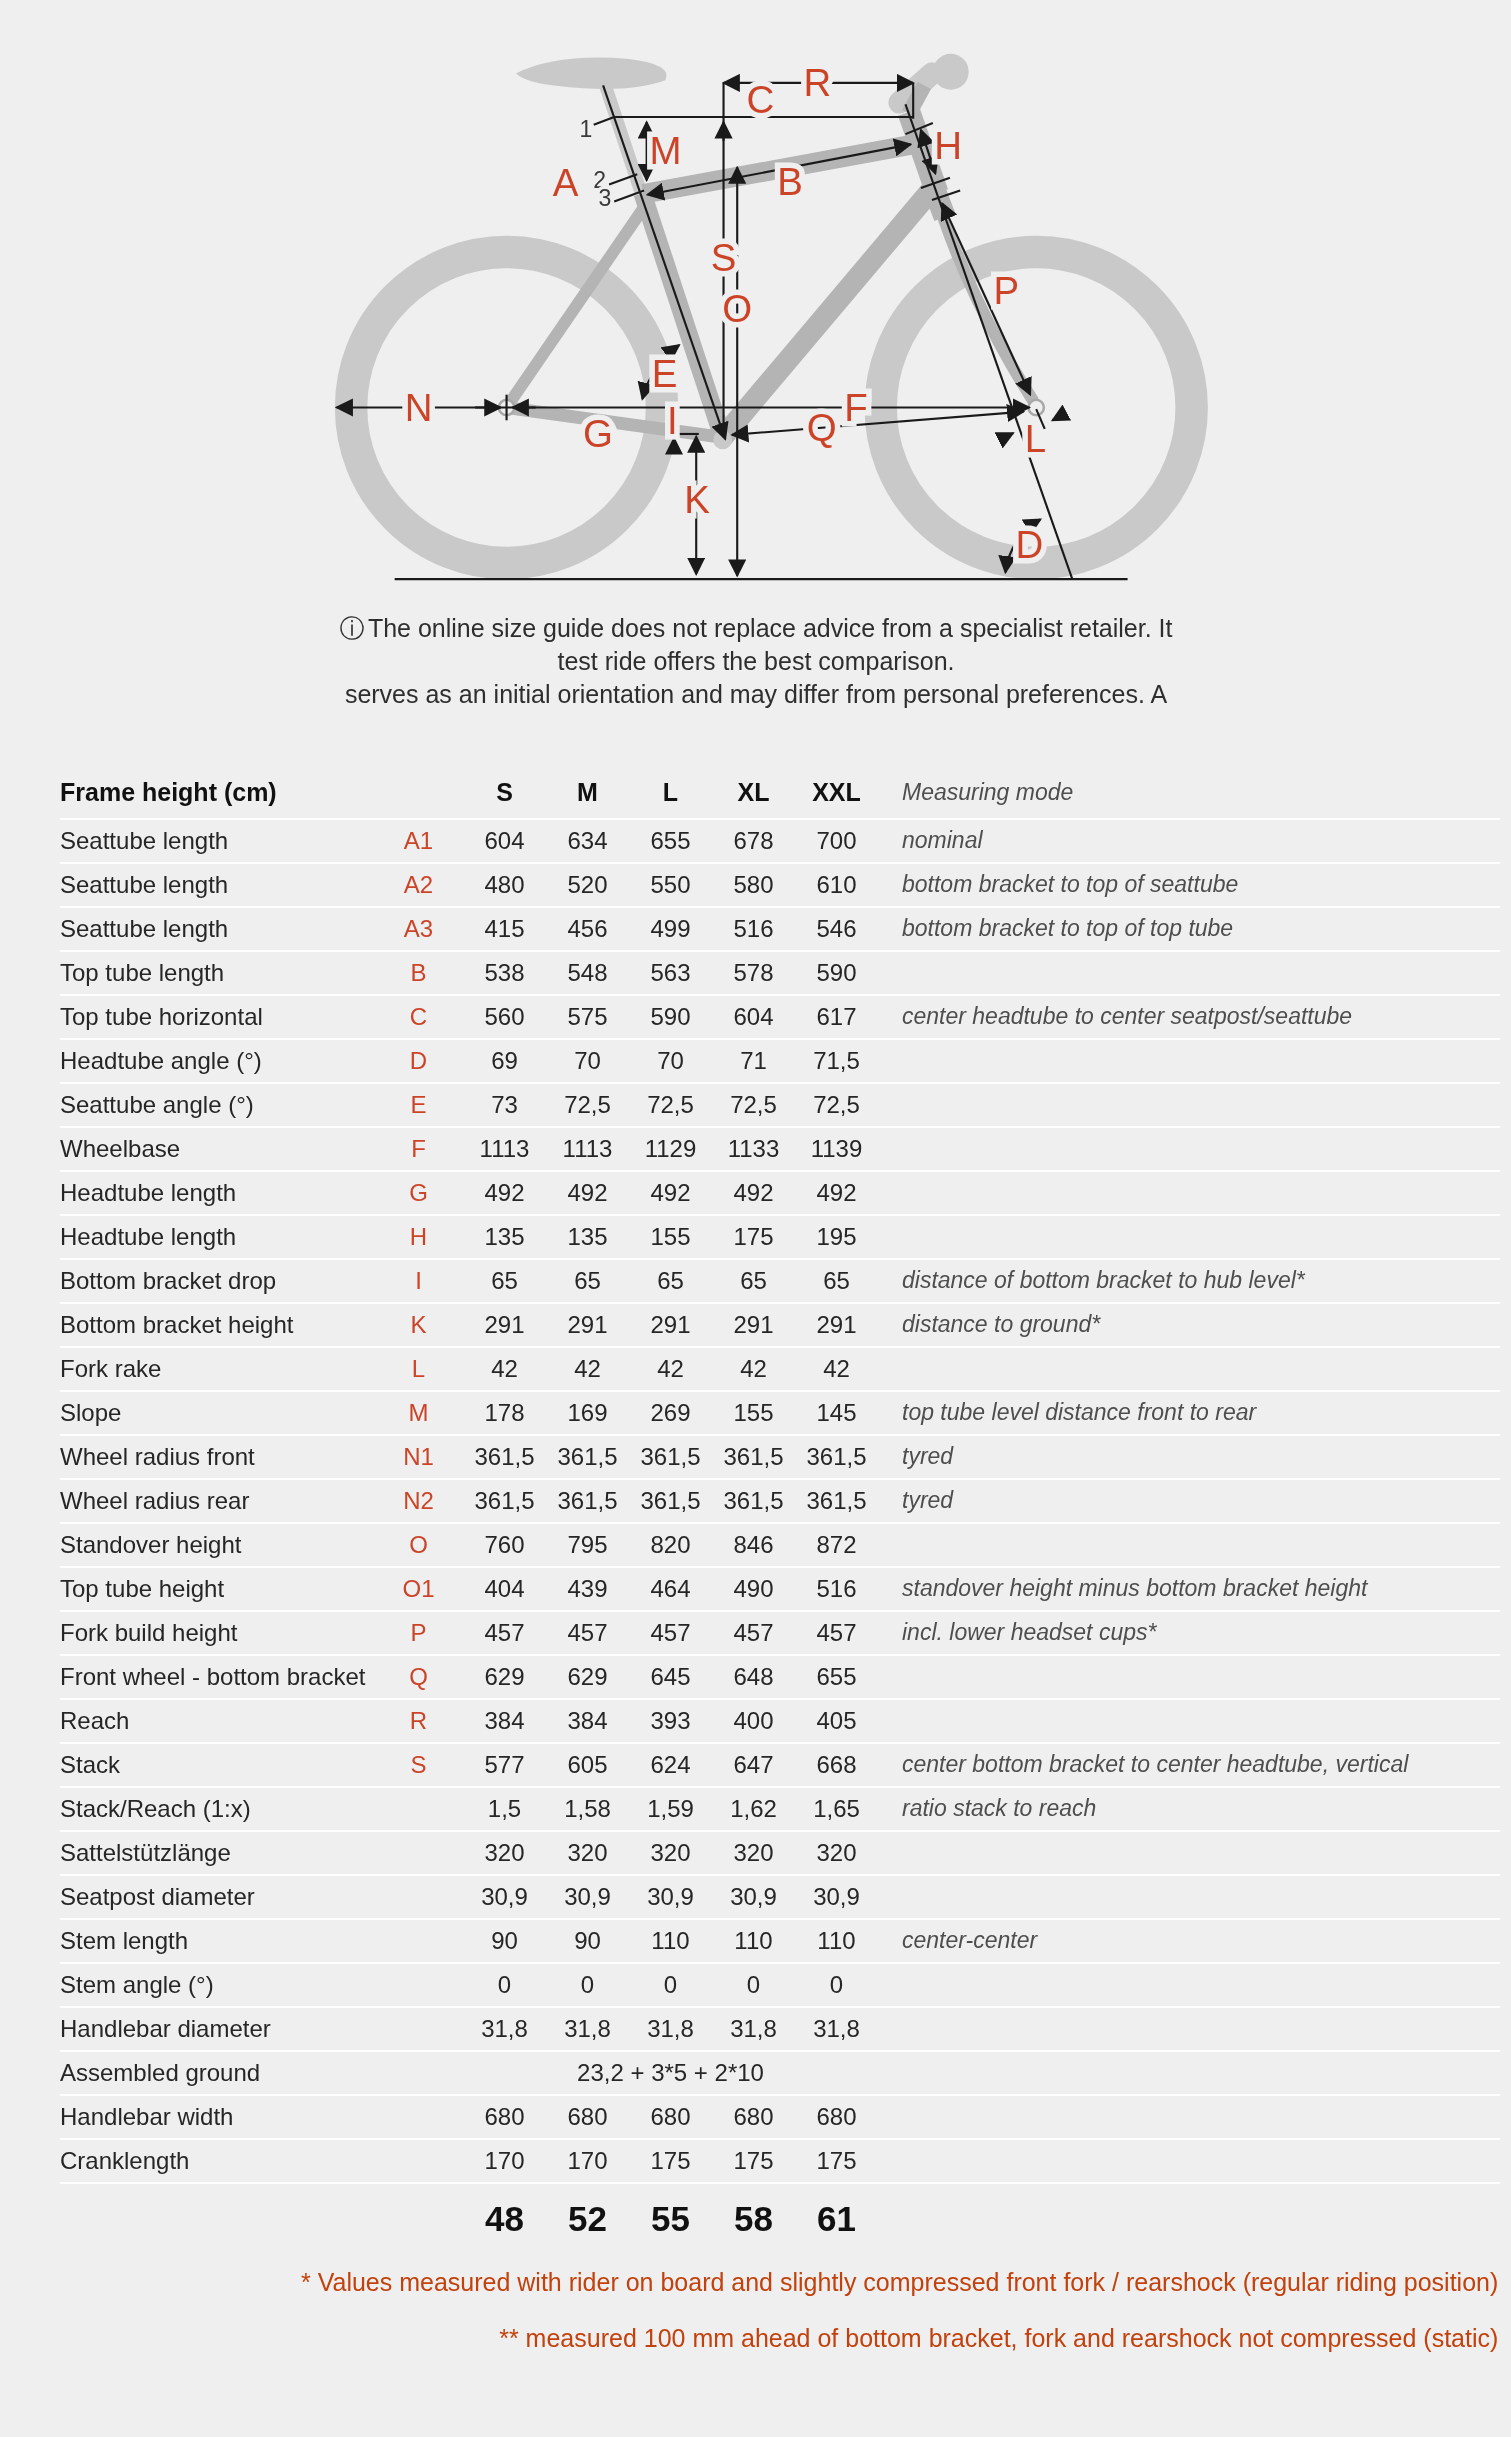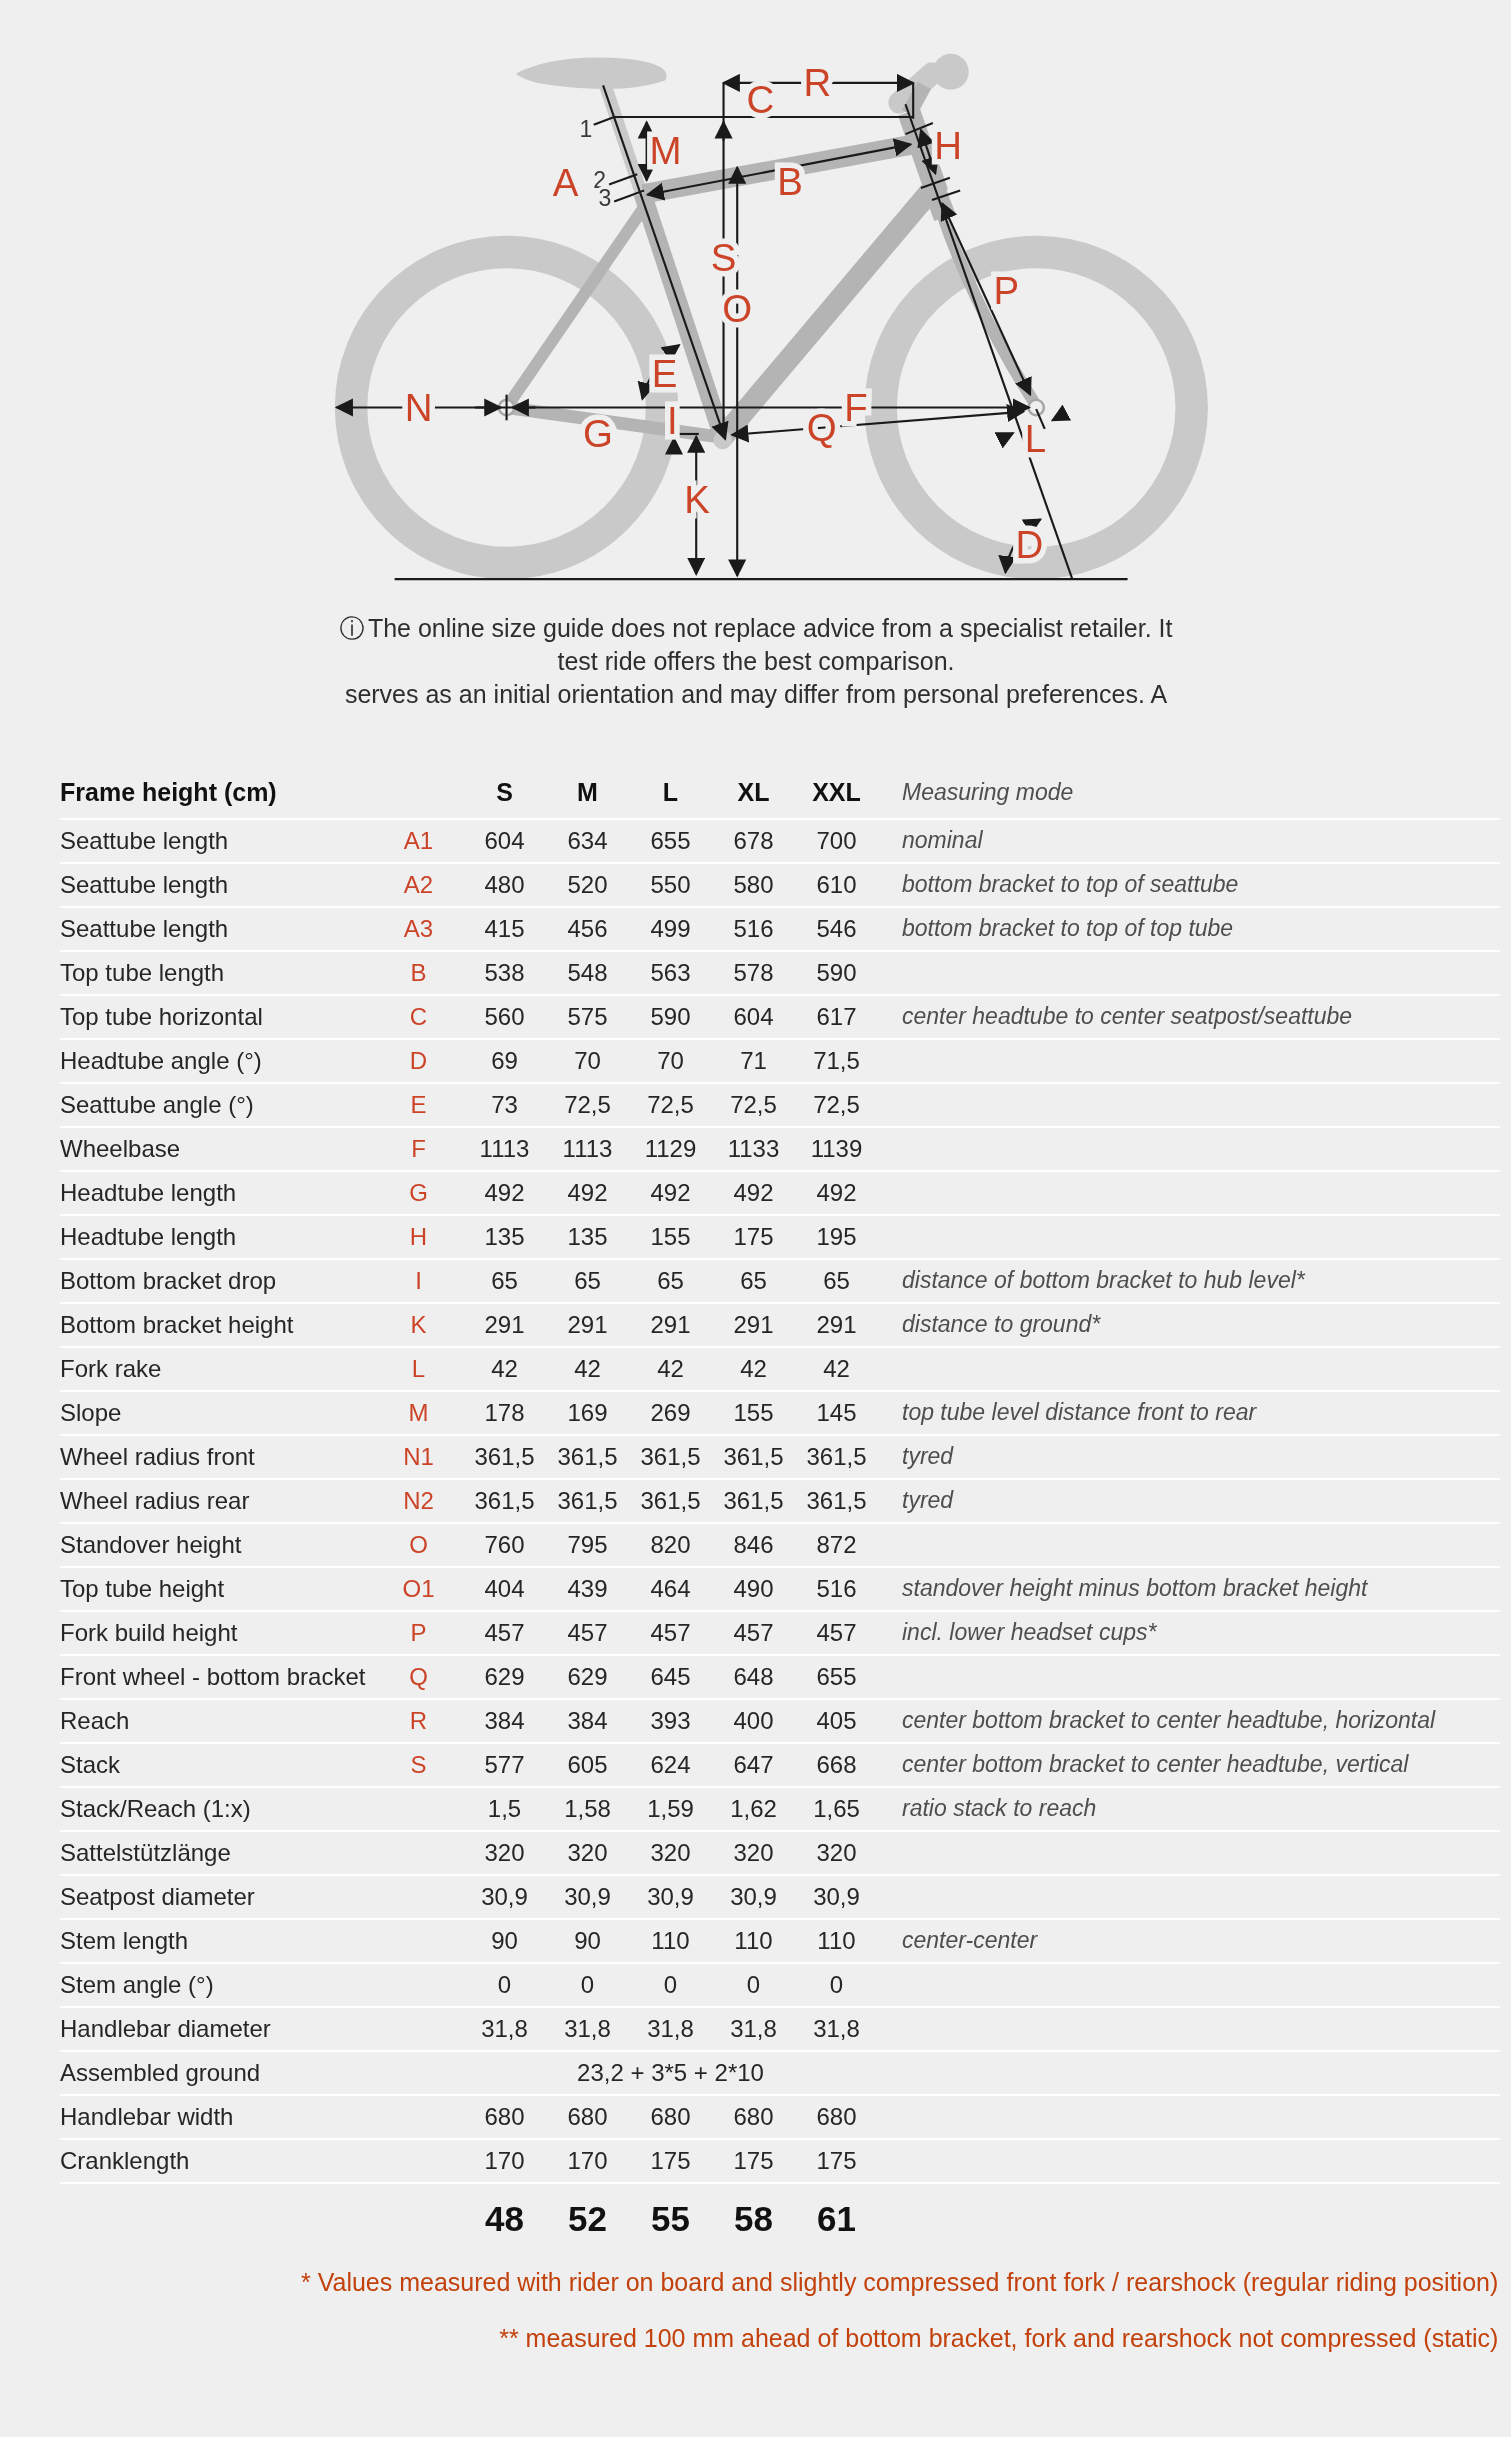--- a/index.html
+++ b/index.html
@@ -368,21 +368,20 @@
     <div class="c mode"></div>
   </div>
       <div class="trow">
     <div class="c label">Reach</div>
     <div class="c letter">R</div>
     <div class="c val">384</div>
     <div class="c val">384</div>
     <div class="c val">393</div>
     <div class="c val">400</div>
     <div class="c val">405</div>
-    <div class="c mode">center bottom bracket to center headtube, horizontal</div>
   </div>
       <div class="trow">
     <div class="c label">Stack</div>
     <div class="c letter">S</div>
     <div class="c val">577</div>
     <div class="c val">605</div>
     <div class="c val">624</div>
     <div class="c val">647</div>
     <div class="c val">668</div>
     <div class="c mode">center bottom bracket to center headtube, vertical</div>

